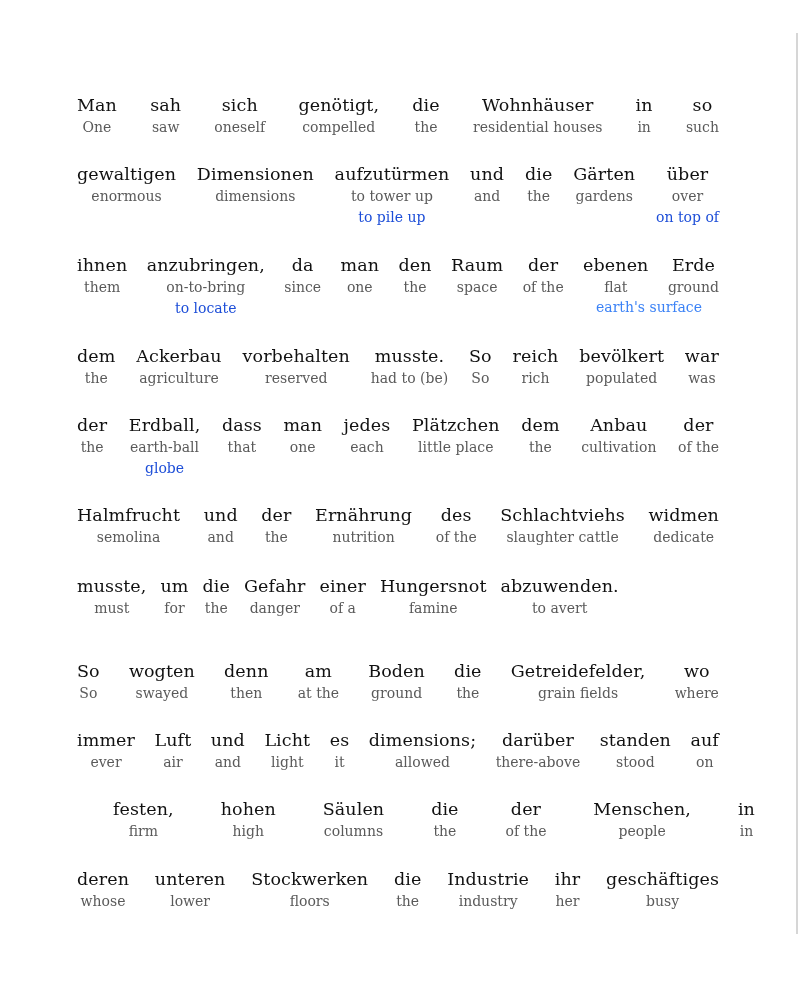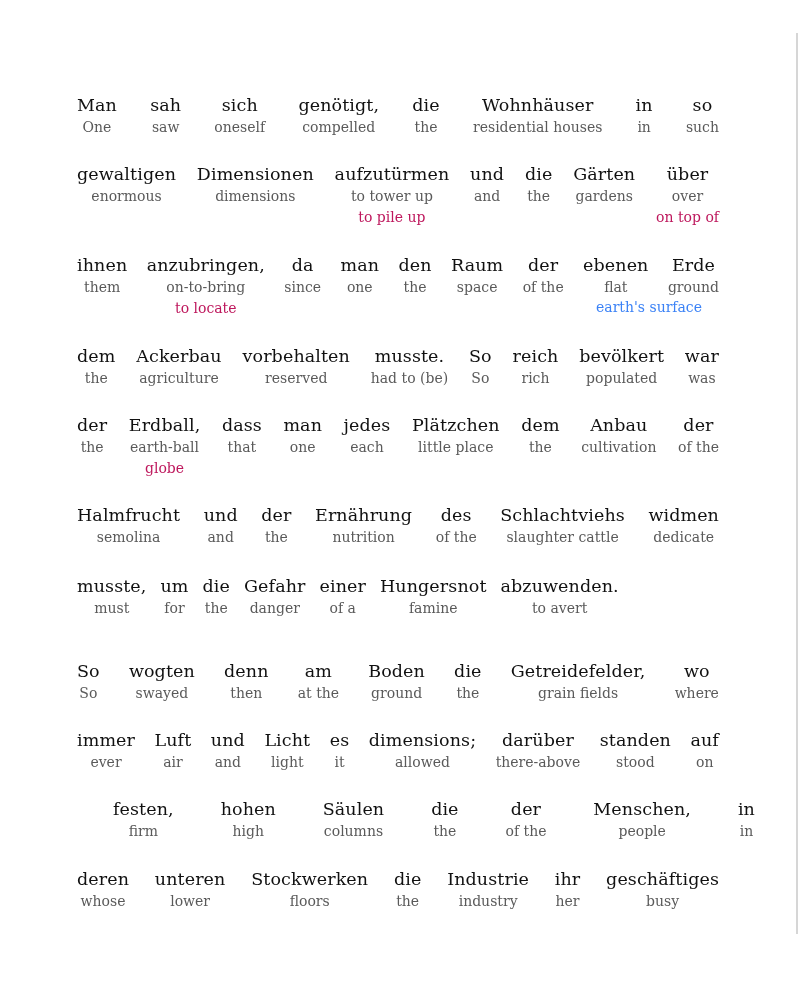--- a/index.html
+++ b/index.html
@@ -54,21 +54,21 @@
     letter-spacing: 0.1px;
   }
   .en {
     font-size: 14px;
     color: #5a5a5a;
     line-height: 21px;
     margin-top: 1px;
   }
   .en2 {
     font-size: 14px;
-    color: #be185d;
+    color: #1d4ed8;
     line-height: 21px;
   }
   .spangloss {
     position: absolute;
     font-size: 14px;
     color: #3b82f6;
     line-height: 21px;
     white-space: nowrap;
   }
 </style>

